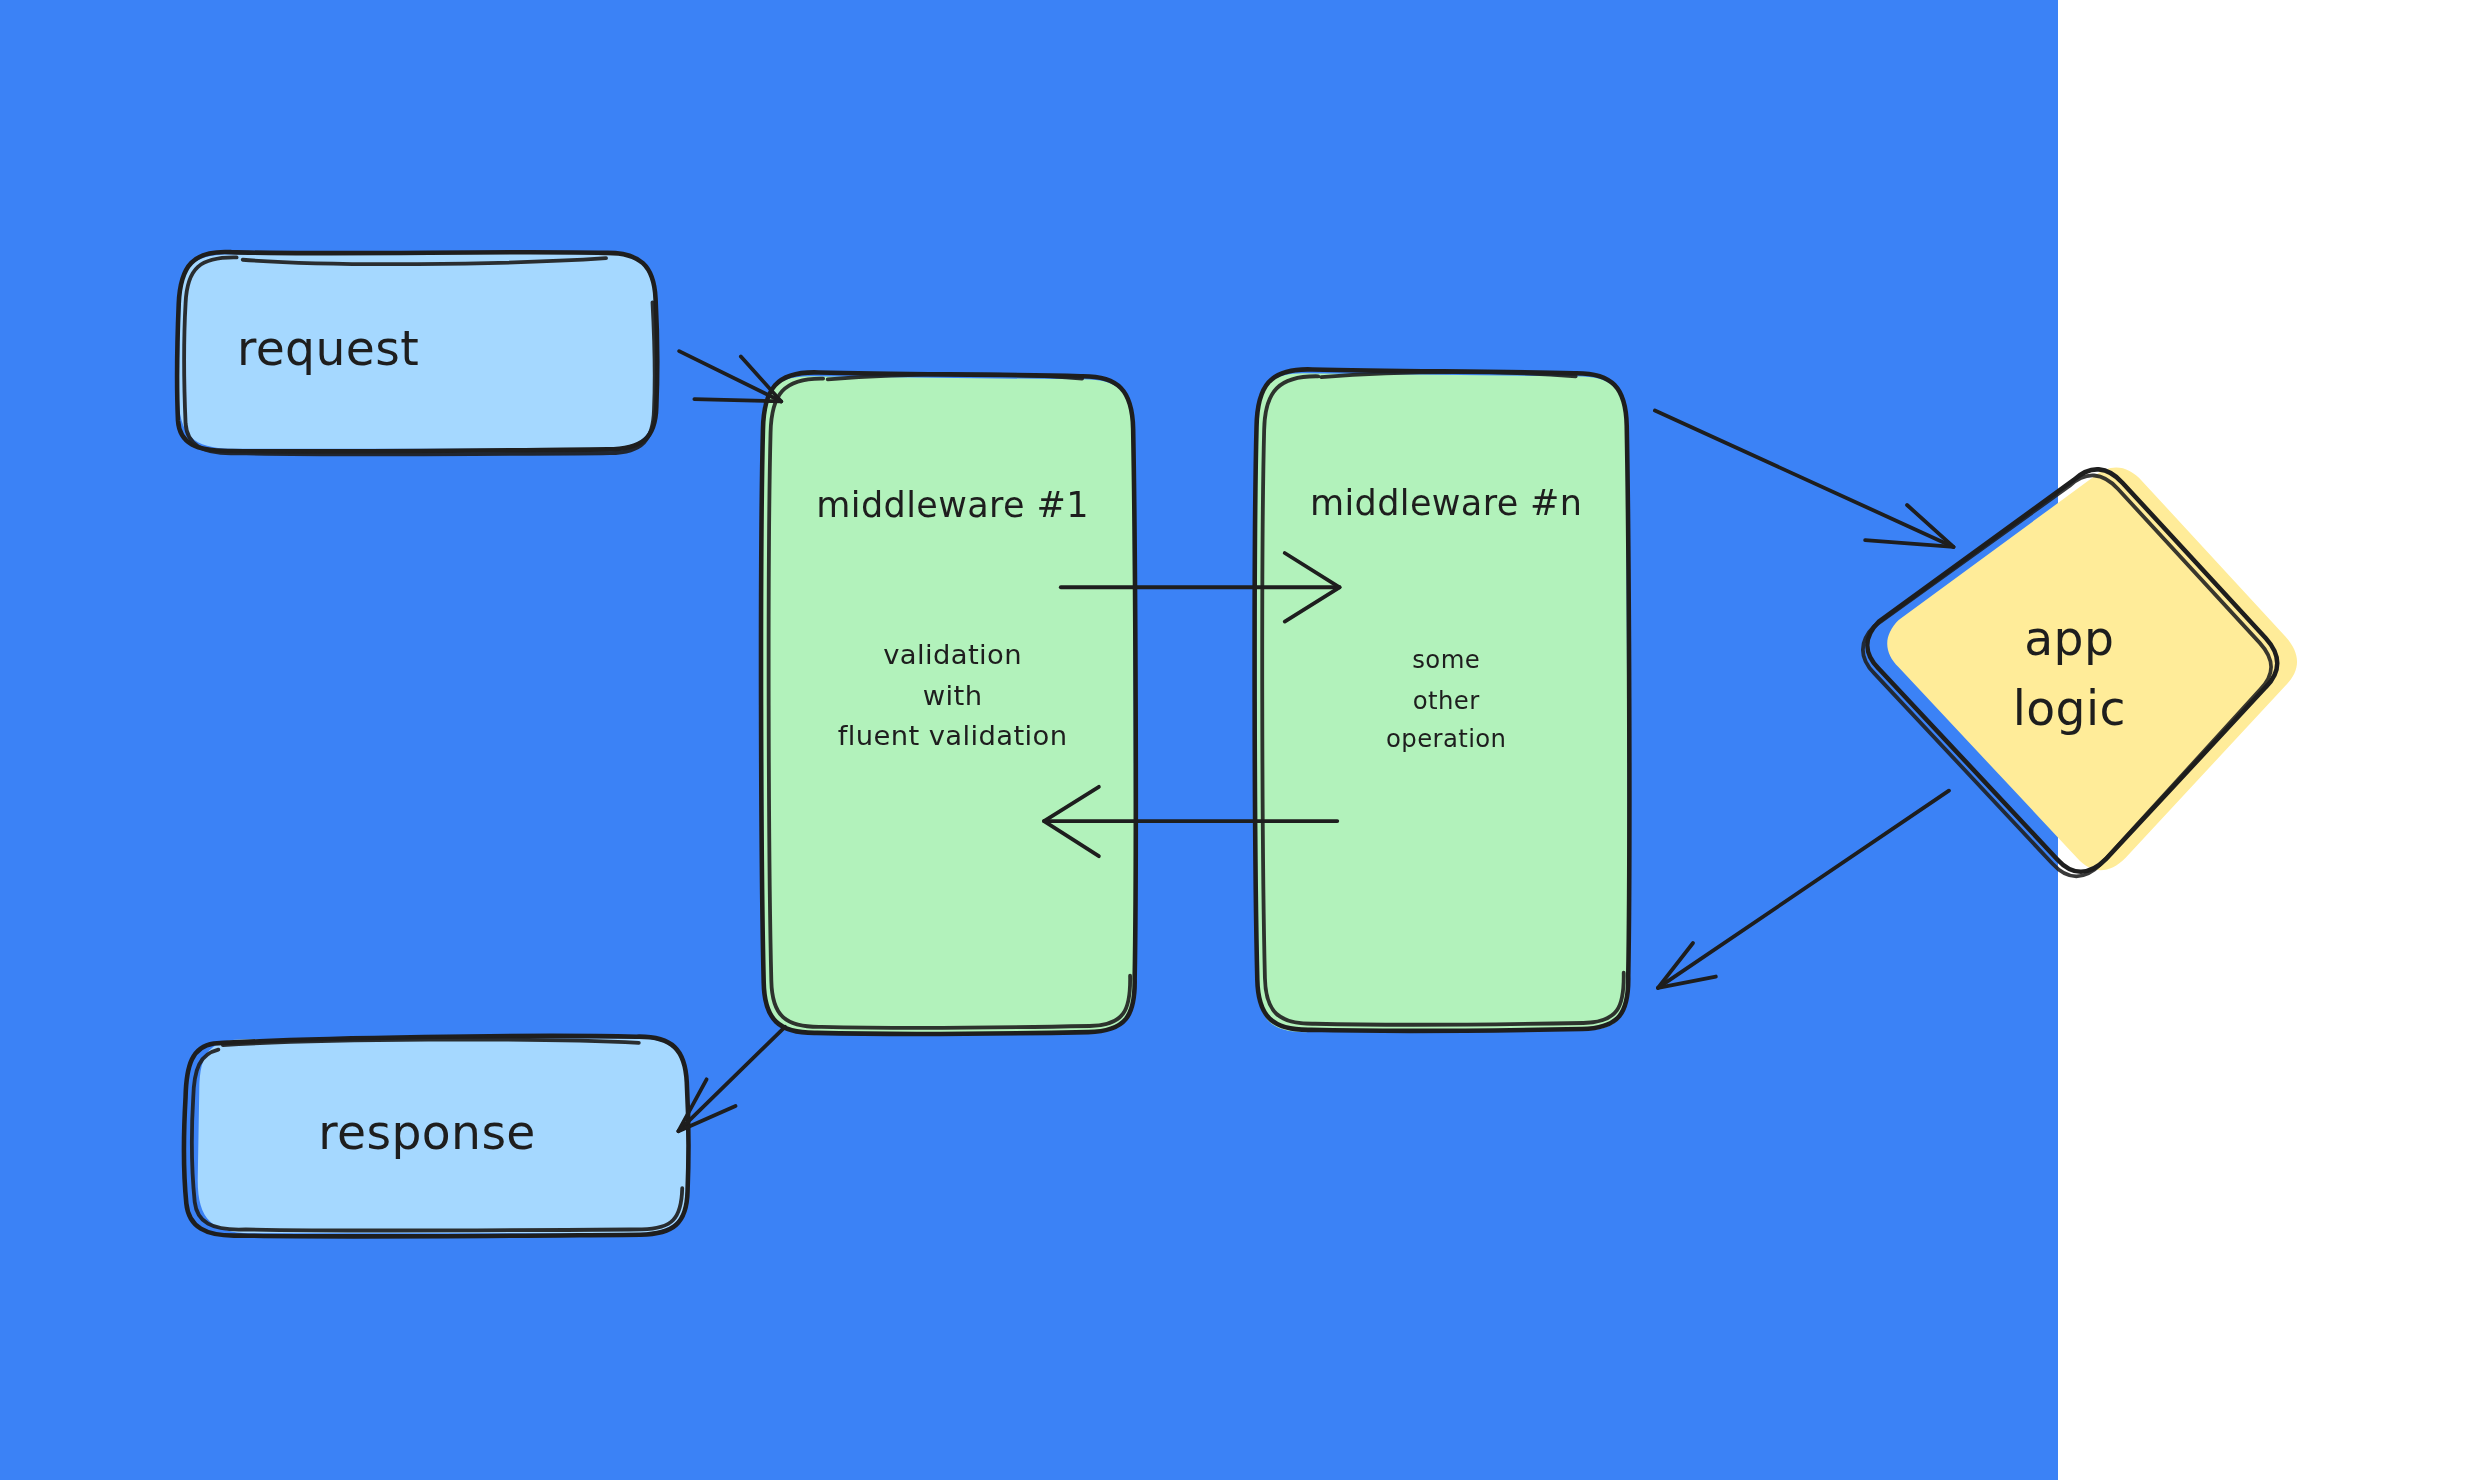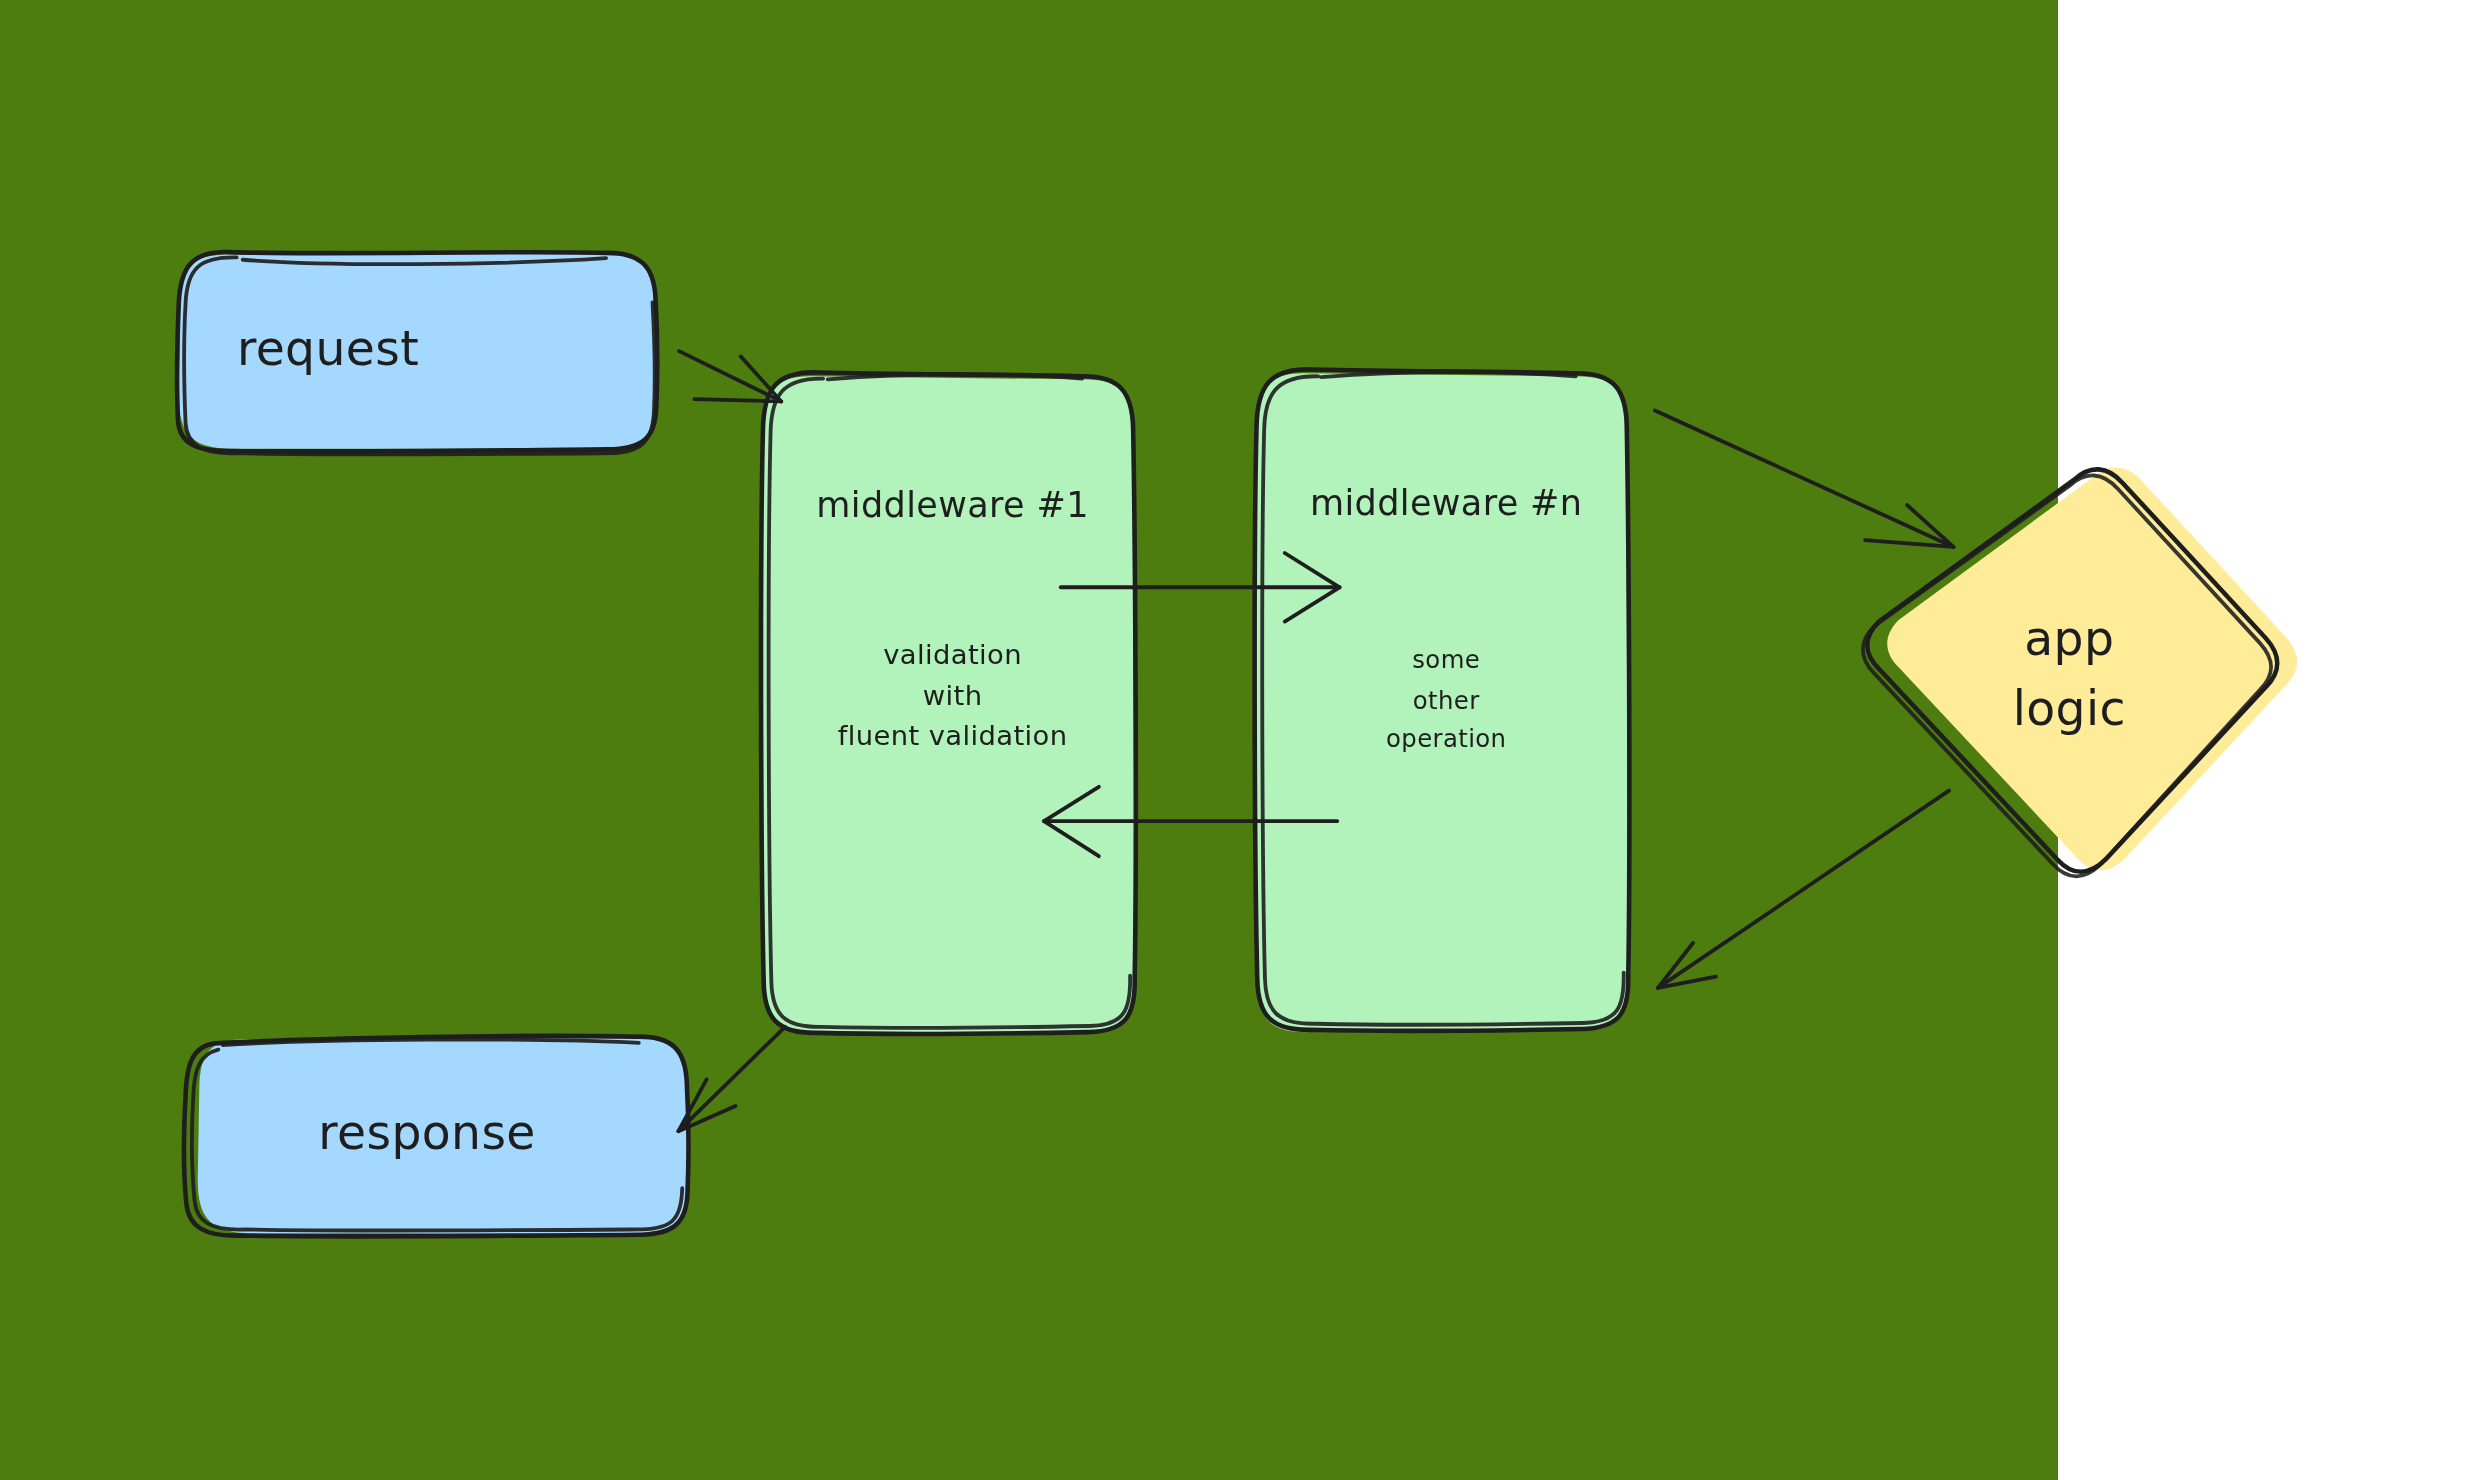--- a/index.html
+++ b/index.html
@@ -11,21 +11,21 @@
   body {
     width: 2475px;
     height: 1480px;
     overflow: hidden;
     font-family: "DejaVu Sans", sans-serif;
   }
   #canvas {
     position: relative;
     width: 2058px;
     height: 1480px;
-    background: #4d7c0f;
+    background: #3b82f6;
   }
   svg#diagram {
     position: absolute;
     inset: 0;
     width: 2475px;
     height: 1480px;
     display: block;
   }
   .sketch-fill { stroke: none; }
   .sketch-stroke {

